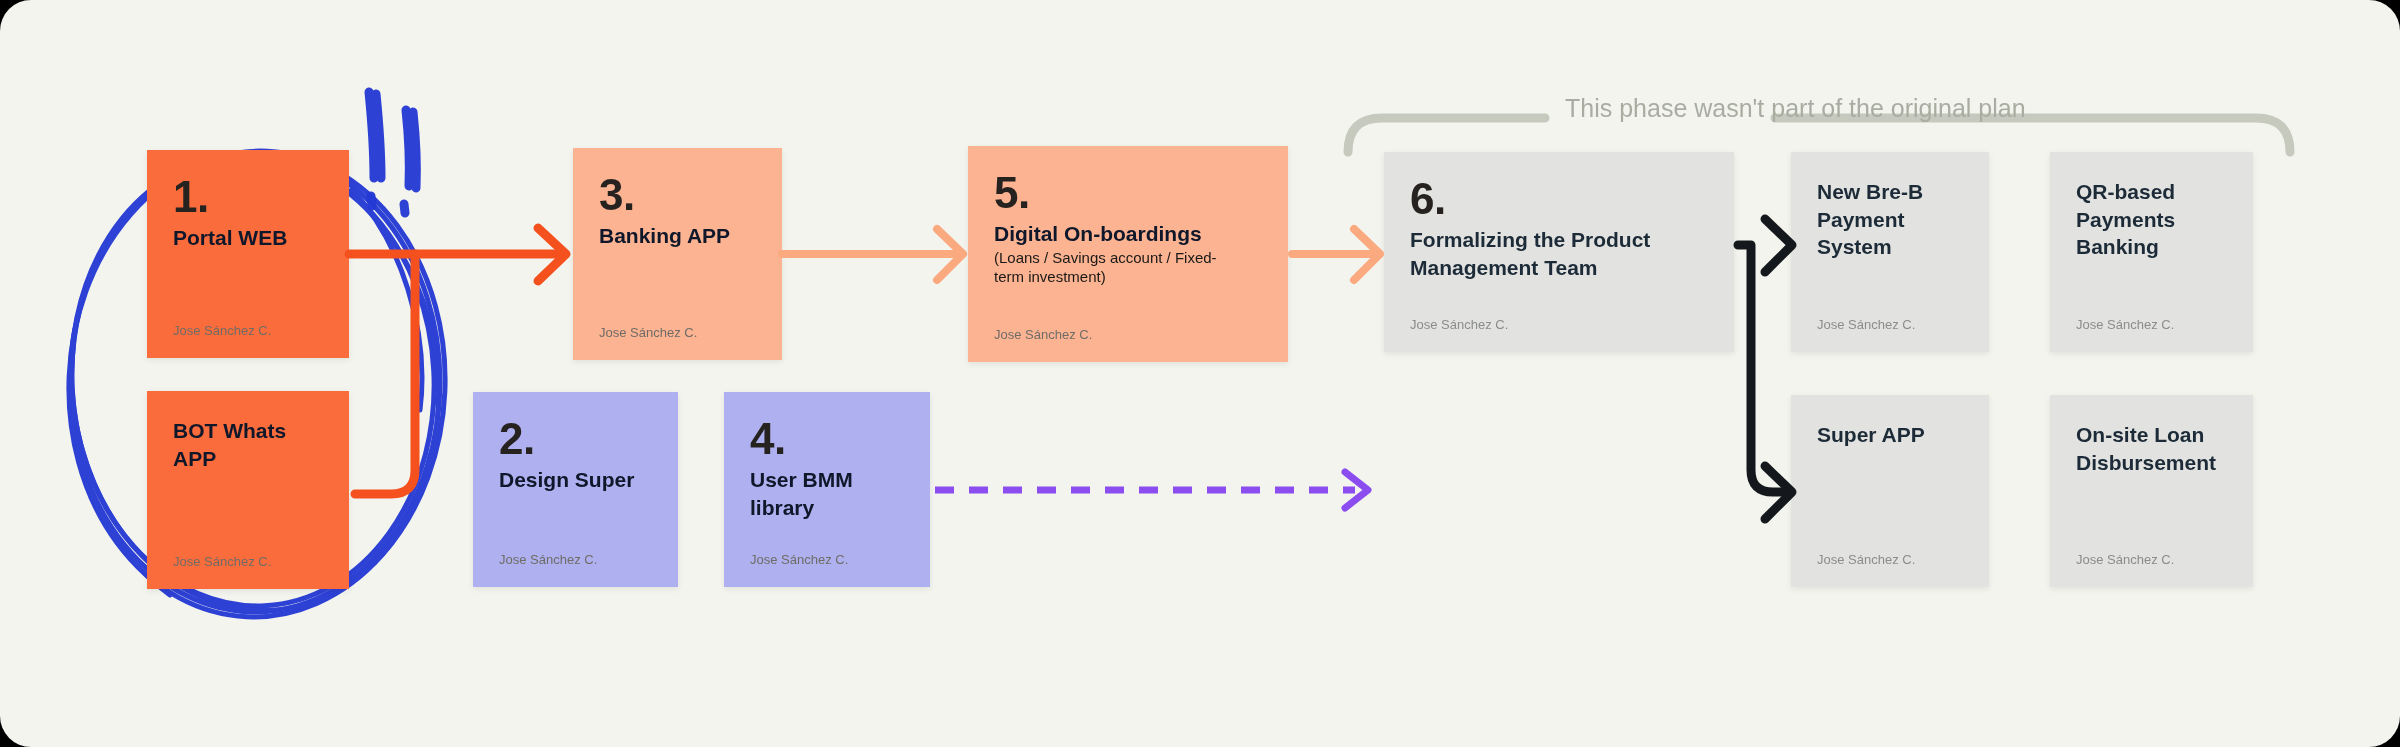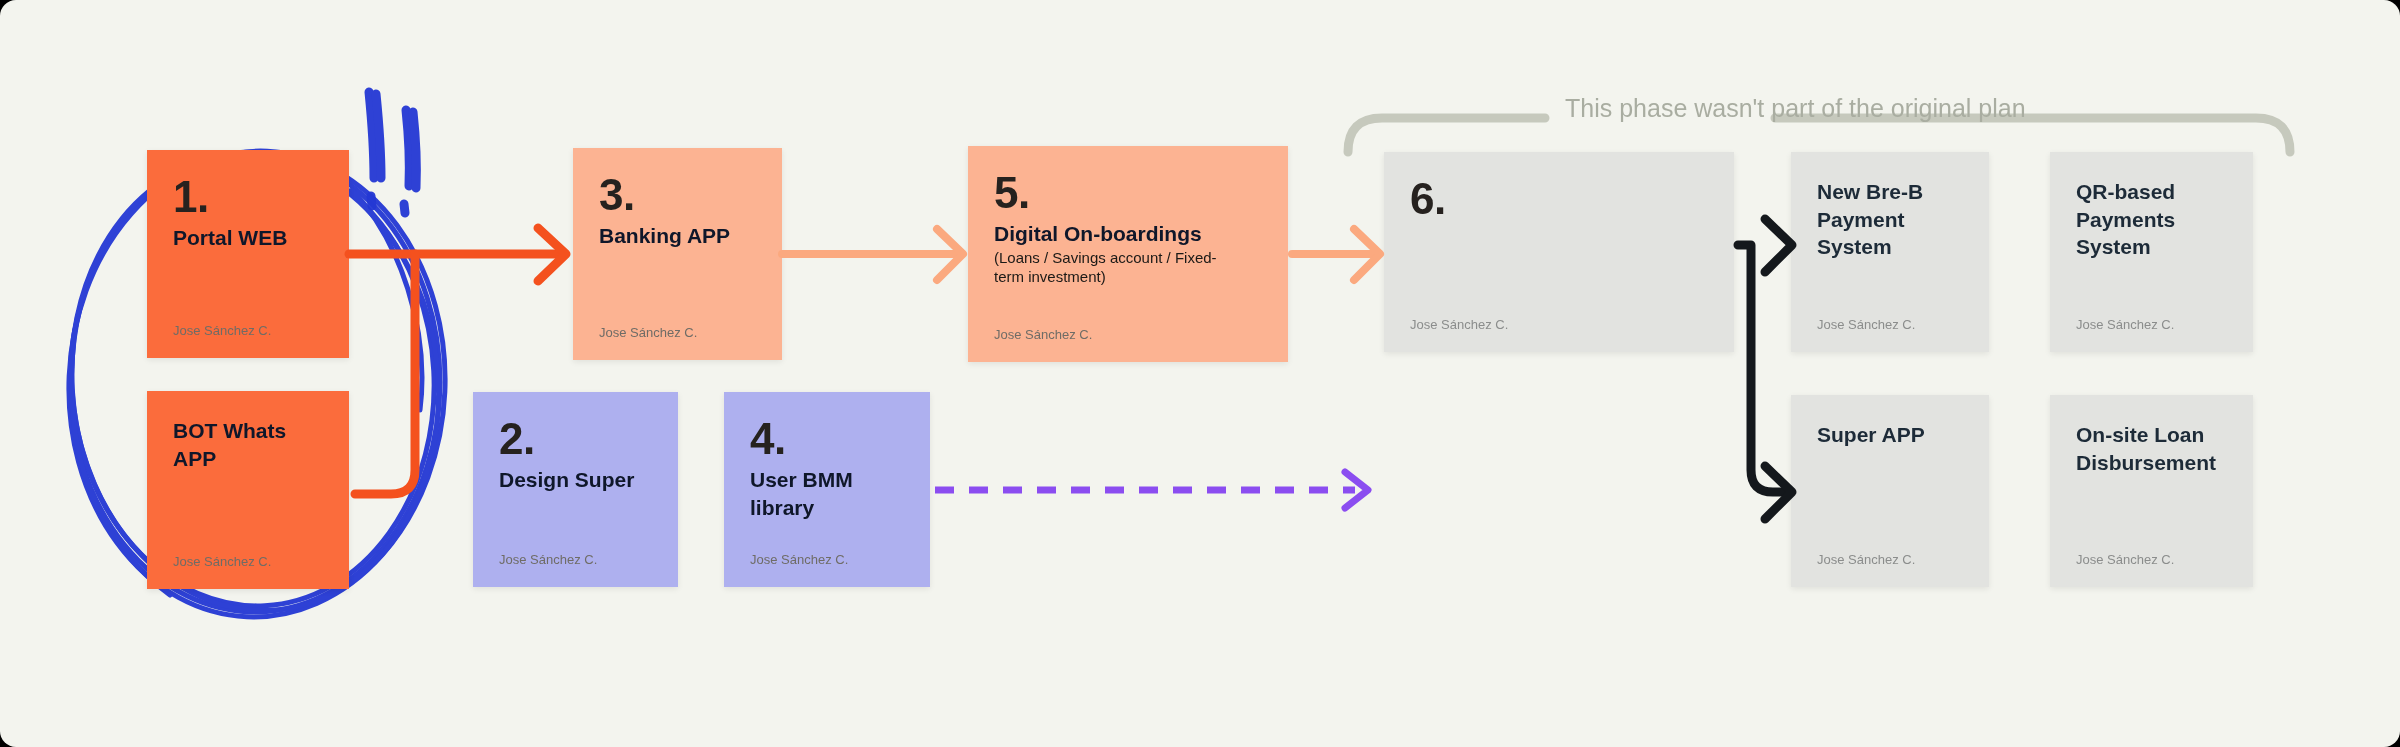--- a/index.html
+++ b/index.html
@@ -12,21 +12,21 @@
     width: 2400px;
     height: 747px;
     overflow: hidden;
     font-family: "Liberation Sans", sans-serif;
   }
   .board {
     position: relative;
     width: 2400px;
     height: 747px;
     background: #f3f4ee;
-    border-radius: 16px;
+    border-radius: 31px;
     overflow: hidden;
   }
 
   
   .card {
     position: absolute;
     box-sizing: border-box;
     padding: 26px 26px 0 26px;
     box-shadow: 0 2px 6px rgba(0,0,0,0.08);
     z-index: 5;
@@ -187,33 +187,35 @@
   <div class="card peach" style="left:968px; top:146px; width:320px; height:216px;">
     <div class="num">5.</div>
     <div class="title">Digital On-boardings</div>
     <div class="subtitle">(Loans / Savings account / Fixed-
 term investment)</div>
     <div class="author">Jose Sánchez C.</div>
   </div>
 
   <div class="card gray" style="left:1384px; top:152px; width:350px; height:200px;">
     <div class="num">6.</div>
+    <div class="title">Formalizing the Product
+Management Team</div>
     <div class="author">Jose Sánchez C.</div>
   </div>
 
   <div class="card gray" style="left:1791px; top:152px; width:198px; height:200px;">
     <div class="title">New Bre-B
 Payment System</div>
     <div class="author">Jose Sánchez C.</div>
   </div>
 
   <div class="card gray" style="left:2050px; top:152px; width:203px; height:200px;">
     <div class="title">QR-based
 Payments
-System</div>
+Banking</div>
     <div class="author">Jose Sánchez C.</div>
   </div>
 
   <div class="card gray" style="left:1791px; top:395px; width:198px; height:192px;">
     <div class="title">Super APP</div>
     <div class="author">Jose Sánchez C.</div>
   </div>
 
   <div class="card gray" style="left:2050px; top:395px; width:203px; height:192px;">
     <div class="title">On-site Loan

